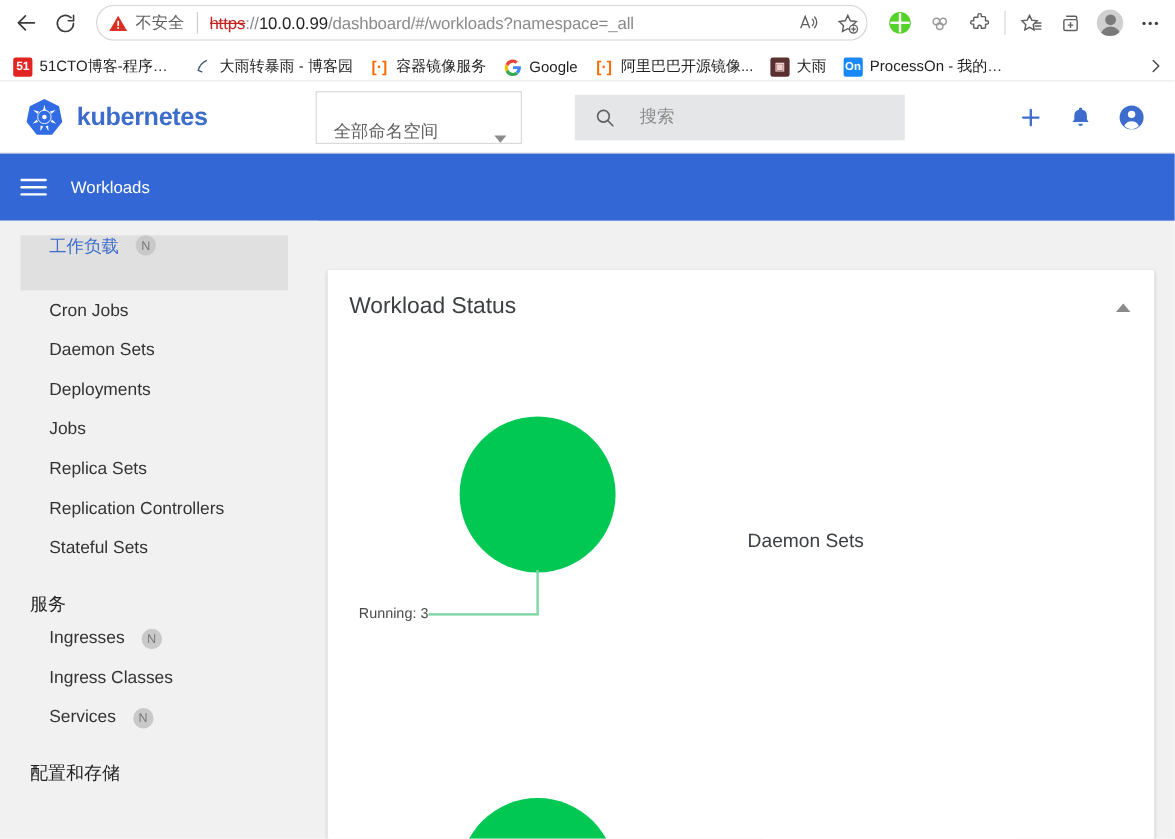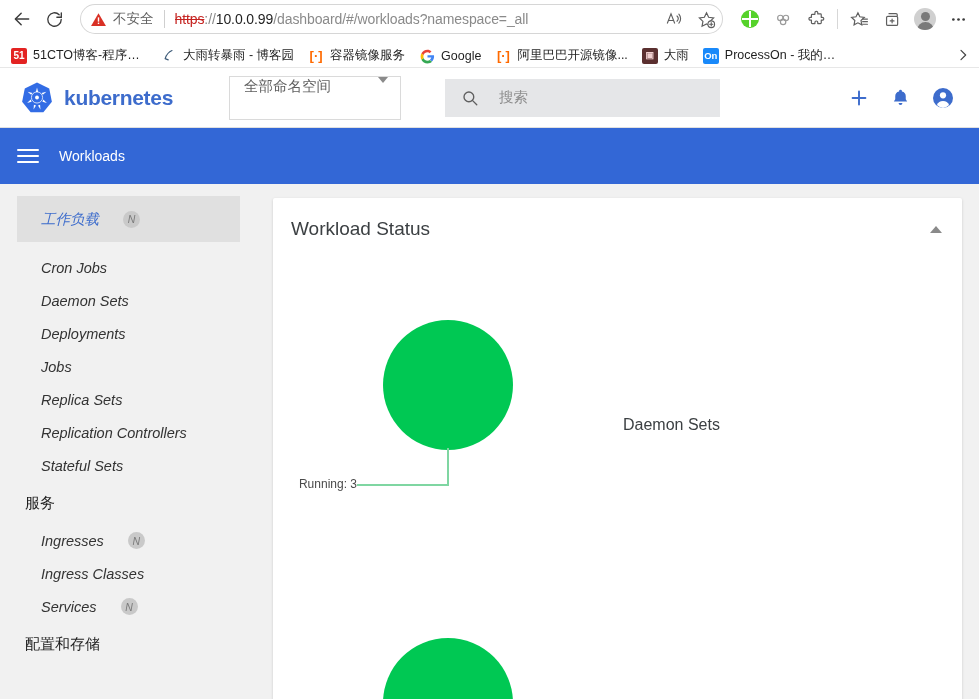--- a/index.html
+++ b/index.html
@@ -141,25 +141,25 @@
     align-items: center;
     padding: 0 16px;
     border-bottom: 1px solid #e0e0e0;
   }
   .k8s-brand { display: flex; align-items: center; gap: 10px; margin-left: 4px; }
   .k8s-logo { width: 34px; height: 34px; flex: 0 0 auto; }
   .k8s-word {
     font-size: 21px; font-weight: bold; color: #3d6ccc; letter-spacing: -0.3px;
   }
   .ns-select {
-    margin-left: 56px;
+    margin-left: 90px;
     width: 172px; height: 44px;
     border: 1px solid #dadada;
     background: #fff;
-    display: flex; align-items: flex-start; justify-content: space-between;
+    display: flex; align-items: flex-end; justify-content: space-between;
     padding: 0 12px 0 14px;
     font-size: 14.5px; color: #5f5f5f;
   }
   .caret-down {
     width: 0; height: 0;
     border-left: 5px solid transparent;
     border-right: 5px solid transparent;
     border-top: 6px solid #8a8a8a;
   }
   .search-box {
@@ -198,23 +198,23 @@
   
   .sidebar {
     width: 265px;
     background: #f1f1f1;
     padding-top: 12px;
     flex: 0 0 auto;
     overflow: hidden;
   }
   .nav-item {
     height: 33px;
-    display: flex; align-items: center; gap: 24px;
+    display: flex; gap: 14px;
     padding-left: 41px;
-    font-size: 14.5px; color: #333333; font-style: italic;
+    font-size: 14.5px; color: #333333;
   }
   .nav-item.child { margin-bottom: 0; }
   .nav-item.active-wrap {
     height: 46px;
     margin: 0 25px 9px 17px;
     background: #e0e0e0;
     padding-left: 24px;
   }
   .nav-item.active-wrap .nav-label { color: #3d6ccc; }
   .nav-section {
@@ -229,20 +229,21 @@
     font-size: 10.5px;
     display: inline-flex; align-items: center; justify-content: center;
     flex: 0 0 auto;
   }
 
   
   .main {
     flex: 1 1 auto;
     padding: 14px 17px 0 8px;
     overflow: hidden;
+    margin-top: 27px;
   }
   .card {
     background: #ffffff;
     border-radius: 2px;
     box-shadow: 0 1px 3px rgba(0,0,0,0.16);
     height: 600px;
     padding: 0;
   }
   .card-head {
     height: 62px;

